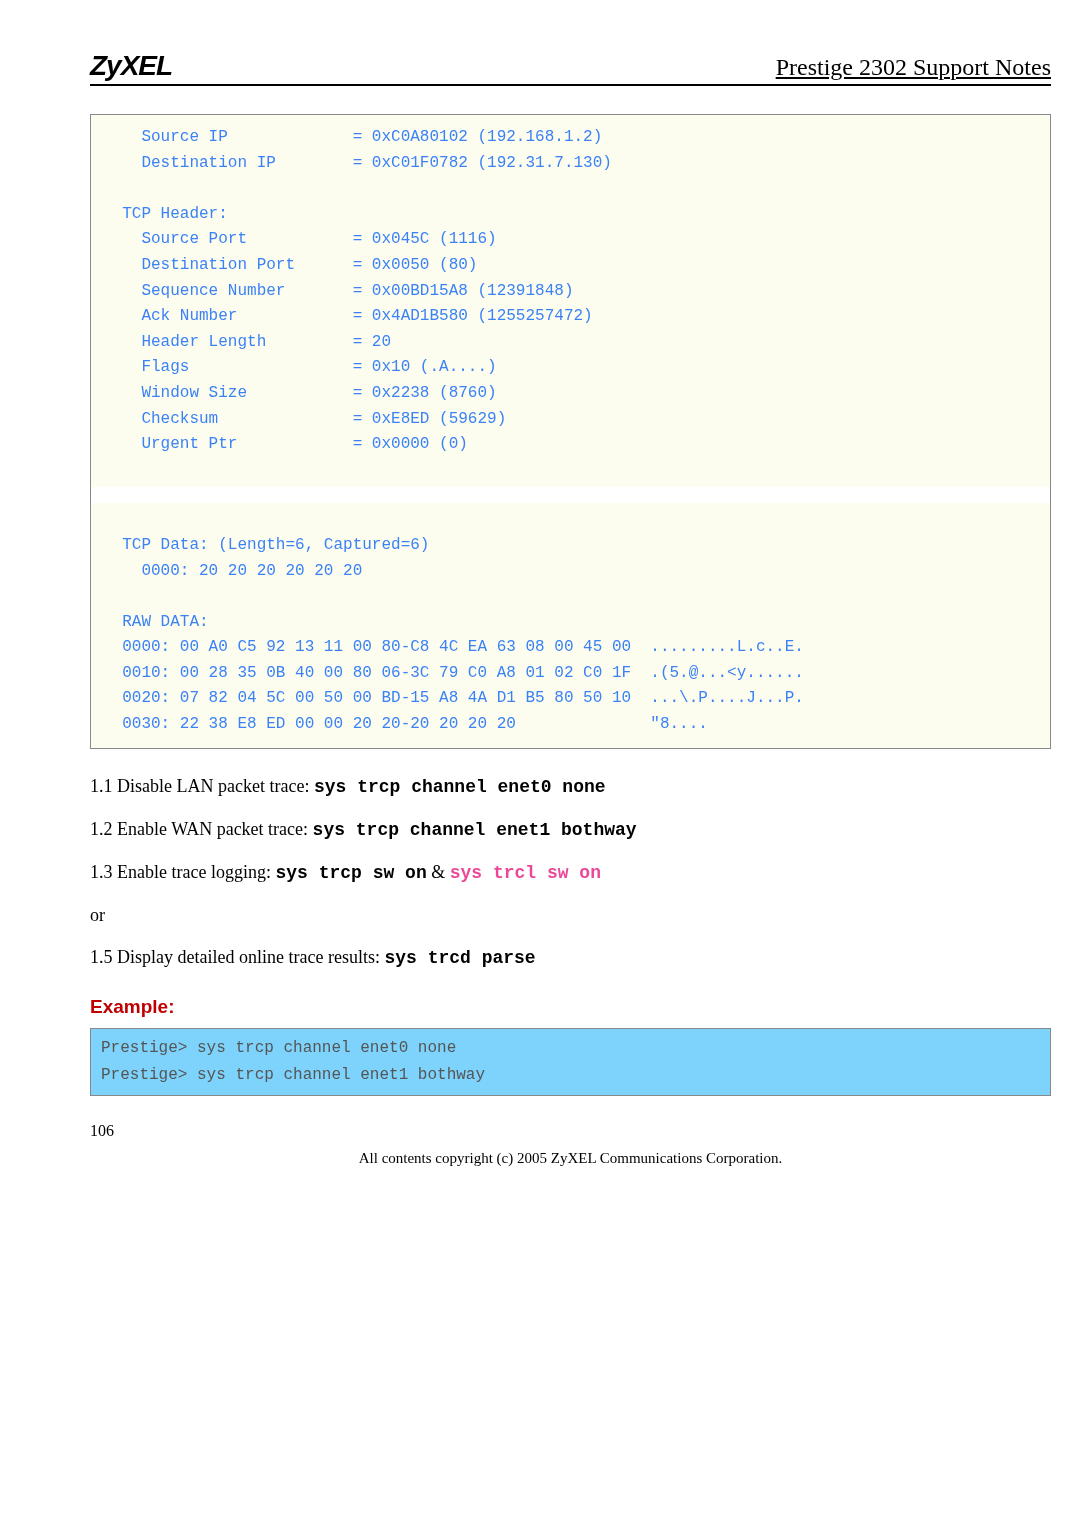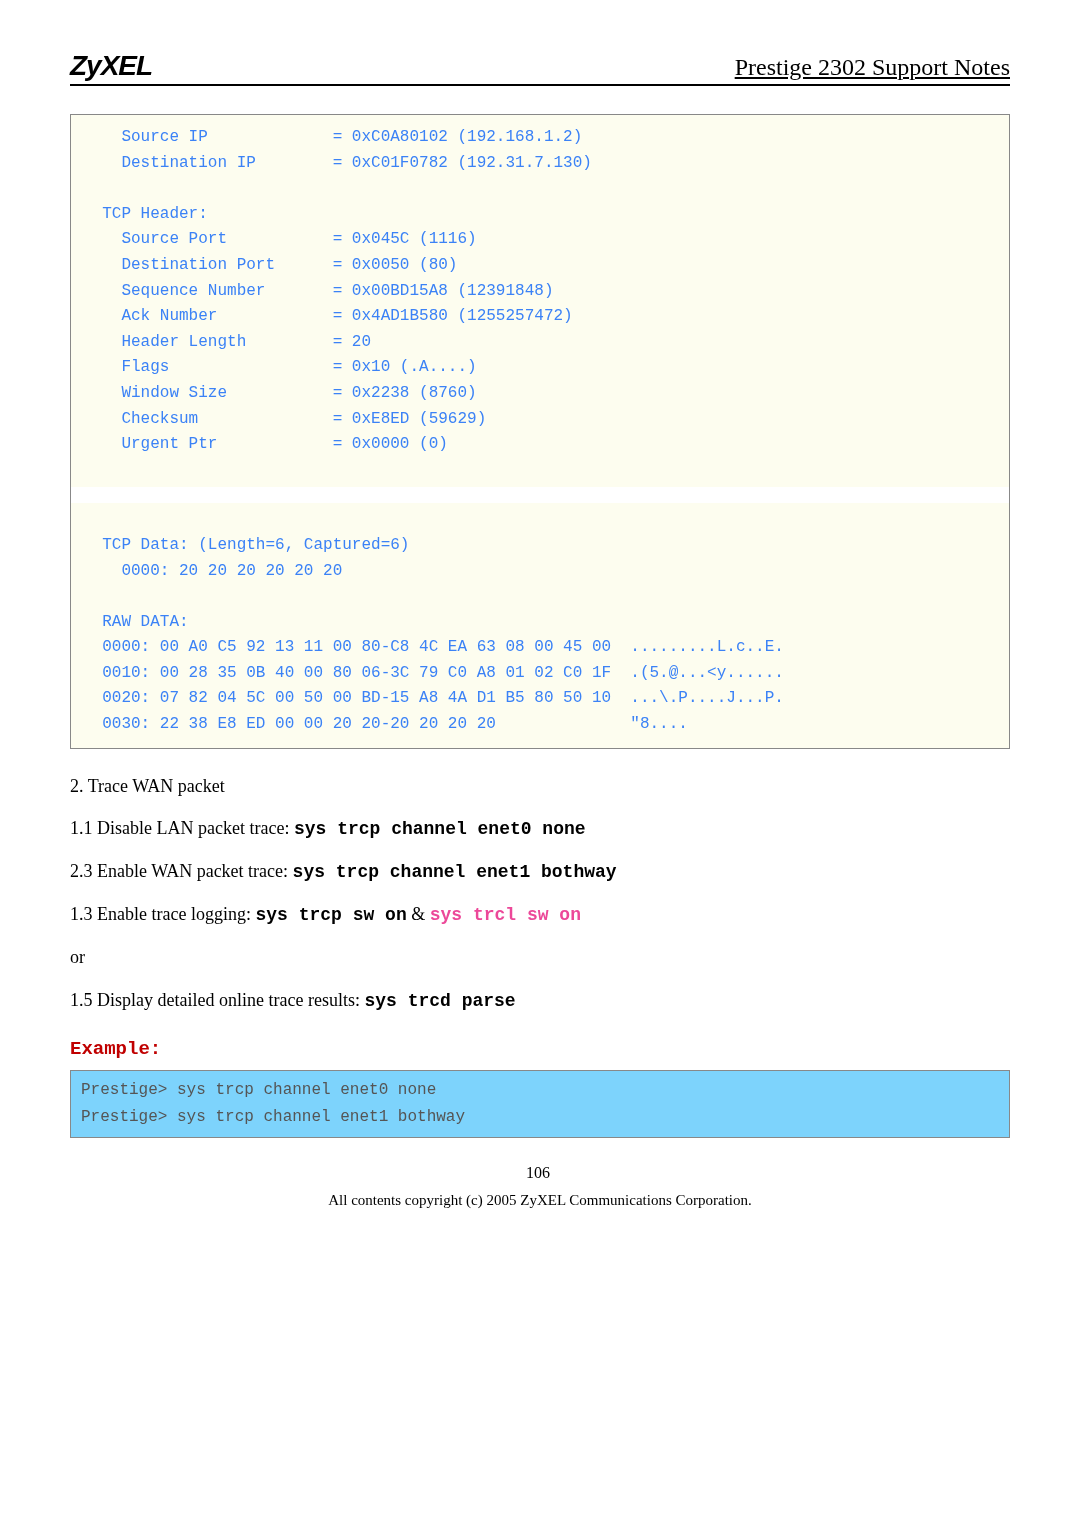--- a/index.html
+++ b/index.html
@@ -4,21 +4,22 @@
 <style>
   body {
     margin: 0;
     padding: 0;
     font-family: "Times New Roman", serif;
     background: #fff;
     width: 1080px;
     color: #000;
   }
   .page {
-    padding: 50px 70px 30px 70px;
+    padding: 50px 29px 30px 70px;
+    margin-left: 20px;
   }
   .header {
     display: flex;
     justify-content: space-between;
     align-items: baseline;
     border-bottom: 2px solid #000;
     padding-bottom: 2px;
     margin-bottom: 28px;
   }
   .logo {
@@ -59,21 +60,21 @@
     font-family: "Courier New", monospace;
     color: #000000;
     font-weight: bold;
   }
   .mono-red-b {
     font-family: "Courier New", monospace;
     color: #ec4899;
     font-weight: bold;
   }
   .example-head {
-    font-family: Liberation Mono, monospace;
+    font-family: Liberation Sans, sans-serif;
     color: #c00000;
     font-weight: bold;
     font-size: 19px;
     margin: 20px 0 10px 0;
   }
   .codebox2 {
     border: 1px solid #888;
     background: #7dd3fc;
     font-family: "Courier New", monospace;
     font-size: 16px;
@@ -81,21 +82,21 @@
     padding: 6px 10px;
     white-space: pre;
     line-height: 1.7;
   }
   .footer {
     text-align: center;
     font-size: 15px;
     margin-top: 10px;
   }
   .page-num {
-    text-align: center;
+    text-align: left;
     font-size: 16px;
     margin-top: 26px;
     padding-right: 4px;
   }
 </style>
 </head>
 <body>
 
 <div class="page">
   <div class="header">
@@ -121,27 +122,26 @@
 <span>  TCP Data: (Length=6, Captured=6)
     0000: 20 20 20 20 20 20
 
   RAW DATA:
   0000: 00 A0 C5 92 13 11 00 80-C8 4C EA 63 08 00 45 00  .........L.c..E.
   0010: 00 28 35 0B 40 00 80 06-3C 79 C0 A8 01 02 C0 1F  .(5.@...&lt;y......
   0020: 07 82 04 5C 00 50 00 BD-15 A8 4A D1 B5 80 50 10  ...\.P....J...P.
   0030: 22 38 E8 ED 00 00 20 20-20 20 20 20              "8....
 </span></div>
 
-  <div class="bodytext">2. Trace WAN packet</div>
 
   <div class="bodytext">
     <span>1.1 Disable LAN packet trace: </span><span class="mono-red">sys trcp channel enet0 none</span>
   </div>
   <div class="bodytext">
-    <span>2.3 Enable WAN packet trace: </span><span class="mono-red">sys trcp channel enet1 bothway</span>
+    <span>1.2 Enable WAN packet trace: </span><span class="mono-red">sys trcp channel enet1 bothway</span>
   </div>
   <div class="bodytext">
     <span>1.3 Enable trace logging: </span><span class="mono-red">sys trcp sw on</span><span> &amp; </span><span class="mono-red-b">sys trcl sw on</span>
   </div>
   <div class="bodytext">or</div>
   <div class="bodytext">
     <span>1.5 Display detailed online trace results: </span><span class="mono-red">sys trcd parse</span>
   </div>
 
   <div class="example-head">Example:</div>

